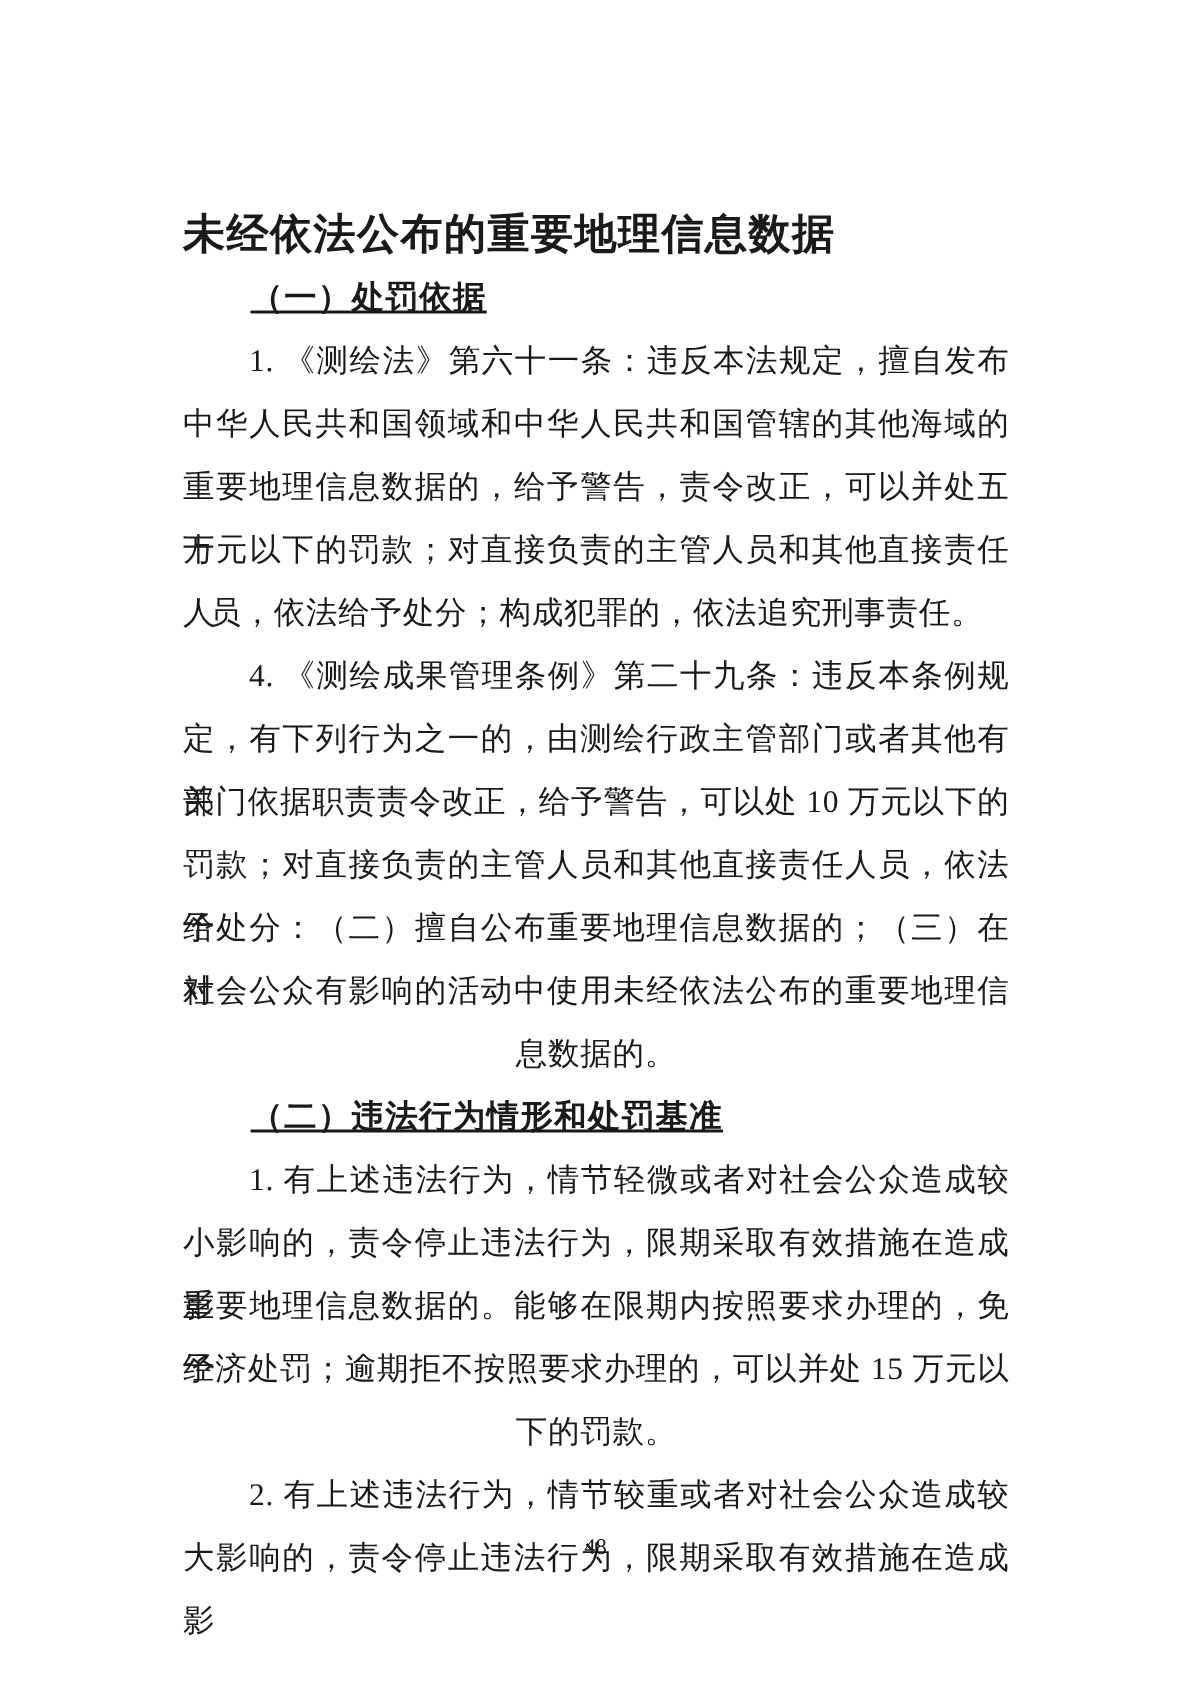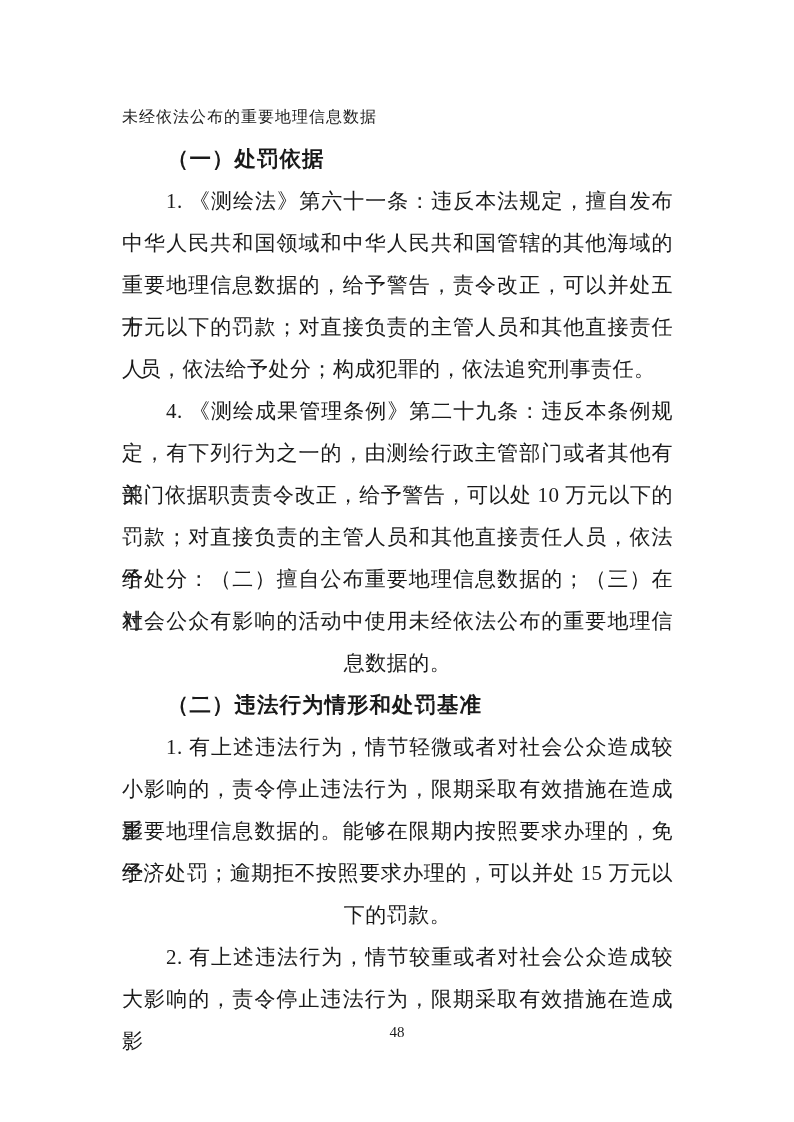--- a/index.html
+++ b/index.html
@@ -26,29 +26,31 @@
   .just{
     text-align:justify;
     text-align-last:justify;
     -moz-text-align-last:justify;
     text-justify:inter-character;
   }
   .last{ text-align:center; }
   .ind{ text-indent:44px; }
   .doc-title{
     font-family:"Liberation Sans","DejaVu Sans",sans-serif;
-    font-weight:400;
-    font-size:16px;
+    font-weight:700;
+    font-size:28px;
     letter-spacing:1px;
+    margin-top:39px;
   }
   .heading{
     font-weight:700;
     font-size:21.5px;
     text-indent:45px;
     letter-spacing:1px;
+    text-decoration:underline;
   }
   .page-number{
     position:absolute;
     left:0;top:1021px;
     width:100%;
     text-align:center;
     font-size:15px;
     line-height:22px;
     font-family:"Liberation Serif","DejaVu Serif",serif;
     color:#1a1a1a;

